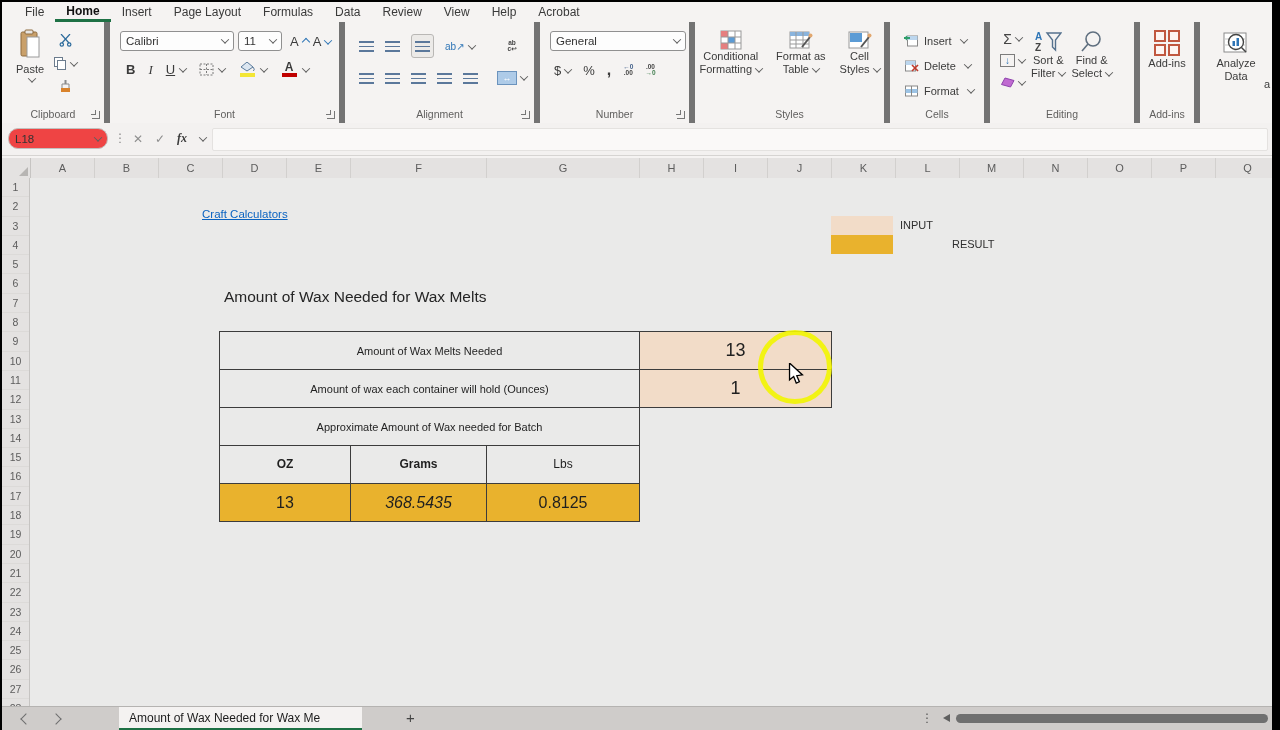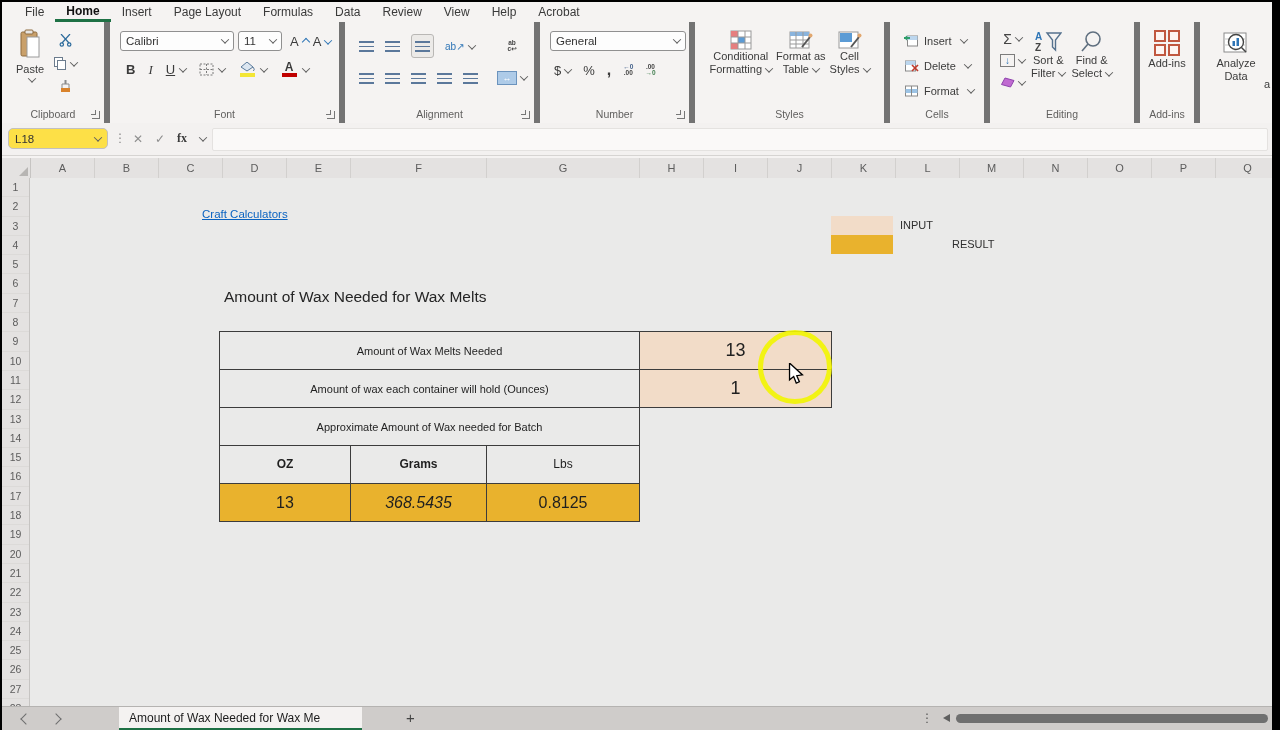--- a/index.html
+++ b/index.html
@@ -24,21 +24,21 @@
   .combo{background:#fdfdfd;border:1px solid #909090;border-radius:3px;height:20px;display:flex;align-items:center;font-size:11.5px;color:#333;padding:0 5px;box-sizing:border-box;justify-content:space-between;cursor:default}
   .tb{font-size:13px;color:#3b3b3b;cursor:default}
   .licon{display:inline-block;width:15px;height:11px;background:repeating-linear-gradient(#5d7globalThis,transparent);cursor:default}
   .licon{background:repeating-linear-gradient(to bottom,#5b789b 0 1.5px,transparent 1.5px 4.5px)}
   .selbox{border:1px solid #b9b7b5;background:#eceae8;border-radius:3px;padding:3px 3px 1px}
   .rowbtn{display:flex;align-items:center;gap:5px;font-size:11px;color:#3b3b3b;height:25px;cursor:default}
   .bar{display:block;height:3.5px;width:15px;margin-top:1px}
   .two{font-size:6.5px;line-height:6px;color:#44618a;text-align:center;font-weight:700;cursor:default}
   
   .fbar{position:absolute;left:0;top:121px;width:100%;height:32px;border-bottom:1px solid #d6d4d2;background:#f3f1f0}
-  .namebox{position:absolute;left:6px;top:5px;width:100px;height:21px;background:#fde047;border:1px solid #c2c0be;border-radius:5px;display:flex;align-items:center;justify-content:space-between;padding:0 6px;font-size:11.5px;color:#333;box-sizing:border-box}
+  .namebox{position:absolute;left:6px;top:5px;width:100px;height:21px;background:#ef4444;border:1px solid #c2c0be;border-radius:10px;display:flex;align-items:center;justify-content:space-between;padding:0 6px;font-size:11.5px;color:#333;box-sizing:border-box}
   .fx-btn{position:absolute;top:5px;height:21px;display:flex;align-items:center;justify-content:center;color:#8f8f8f;font-size:12px;cursor:default}
   .ffield{position:absolute;left:210px;top:5px;width:1054px;height:21px;background:#faf9f8;border:1px solid #e4e2e0;border-radius:2px}
   
   .colheads{position:absolute;left:0;top:156px;width:100%;height:20px;background:#e4e2e1;border-bottom:1px solid #c2c0be;display:flex}
   .corner{width:28px;height:100%;border-right:1px solid #c6c4c2;position:relative;flex:none}
   .corner:after{content:"";position:absolute;right:2px;bottom:2px;border-left:9px solid transparent;border-bottom:9px solid #b7b5b3}
   .col-h{height:100%;border-right:1px solid #d2d0ce;box-sizing:border-box;text-align:center;font-size:11px;color:#5c5c5c;line-height:20px;flex:none}
   .gridarea{position:absolute;left:0;top:176px;width:100%;height:528px;background:#eaeae9;overflow:hidden}
   .rowheads{position:absolute;left:0;top:0;width:28px;height:100%;background:#e4e2e1;border-right:1px solid #c6c4c2;box-sizing:border-box}
   .row-h{height:19.3px;text-align:center;font-size:10.5px;color:#5c5c5c;line-height:19.3px;border-bottom:1px solid #dcdad8;box-sizing:border-box}
@@ -201,21 +201,21 @@
           </span>
         <span class="two">
             <span style="display:block;color:#444">.00</span>
             <span style="display:block;color:#3f7d4e">→0</span>
           </span>
       </div>
       <div class="grp-label">Number</div>
       <span class="launcher"></span>
     </div>
 
-    <div class="grp" style="width:195px;display:flex;justify-content:center;gap:4px">
+    <div class="grp" style="width:195px;display:flex;justify-content:center;gap:14px">
       <div class="big2">
         <svg width="22" height="20">
             <rect x="1" y="1" width="20" height="18" fill="#fff" stroke="#999"></rect>
             <rect x="1" y="1" width="7" height="6" fill="#e57f7f"></rect>
             <rect x="1" y="13" width="7" height="6" fill="#e57f7f"></rect>
             <rect x="8" y="7" width="7" height="6" fill="#5b9bd5"></rect>
             <line x1="8" y1="1" x2="8" y2="19" stroke="#999"></line>
             <line x1="15" y1="1" x2="15" y2="19" stroke="#999"></line>
             <line x1="1" y1="7" x2="21" y2="7" stroke="#999"></line>
             <line x1="1" y1="13" x2="21" y2="13" stroke="#999"></line>
@@ -355,21 +355,21 @@
   </div>
 
   <div class="fbar">
     <div class="namebox">
         <span>L18</span>
         <i class="chev"></i>
       </div>
     <span class="abs" style="left:112px;top:8px;color:#8a8a8a;font-size:12px">⋮</span>
     <span class="fx-btn" style="left:126px;width:20px">✕</span>
     <span class="fx-btn" style="left:148px;width:20px">✓</span>
-    <span class="fx-btn" style="left:170px;width:20px;color:#3b3b3b;font-family:'Liberation Serif',serif;font-weight:700">fx</span>
+    <span class="fx-btn" style="left:170px;width:20px;color:#3b3b3b;font-style:italic;font-family:'Liberation Serif',serif;font-weight:700">fx</span>
     <i class="chev abs" style="left:194px;top:13px"></i>
     <div class="ffield"></div>
   </div>
 
   <div class="colheads">
     <div class="corner"></div>
     <div style="display:flex;flex:1;overflow:hidden">
 
     <div class="col-h" style="width: 64px;">A</div>
         <div class="col-h" style="width: 64px;">B</div>

